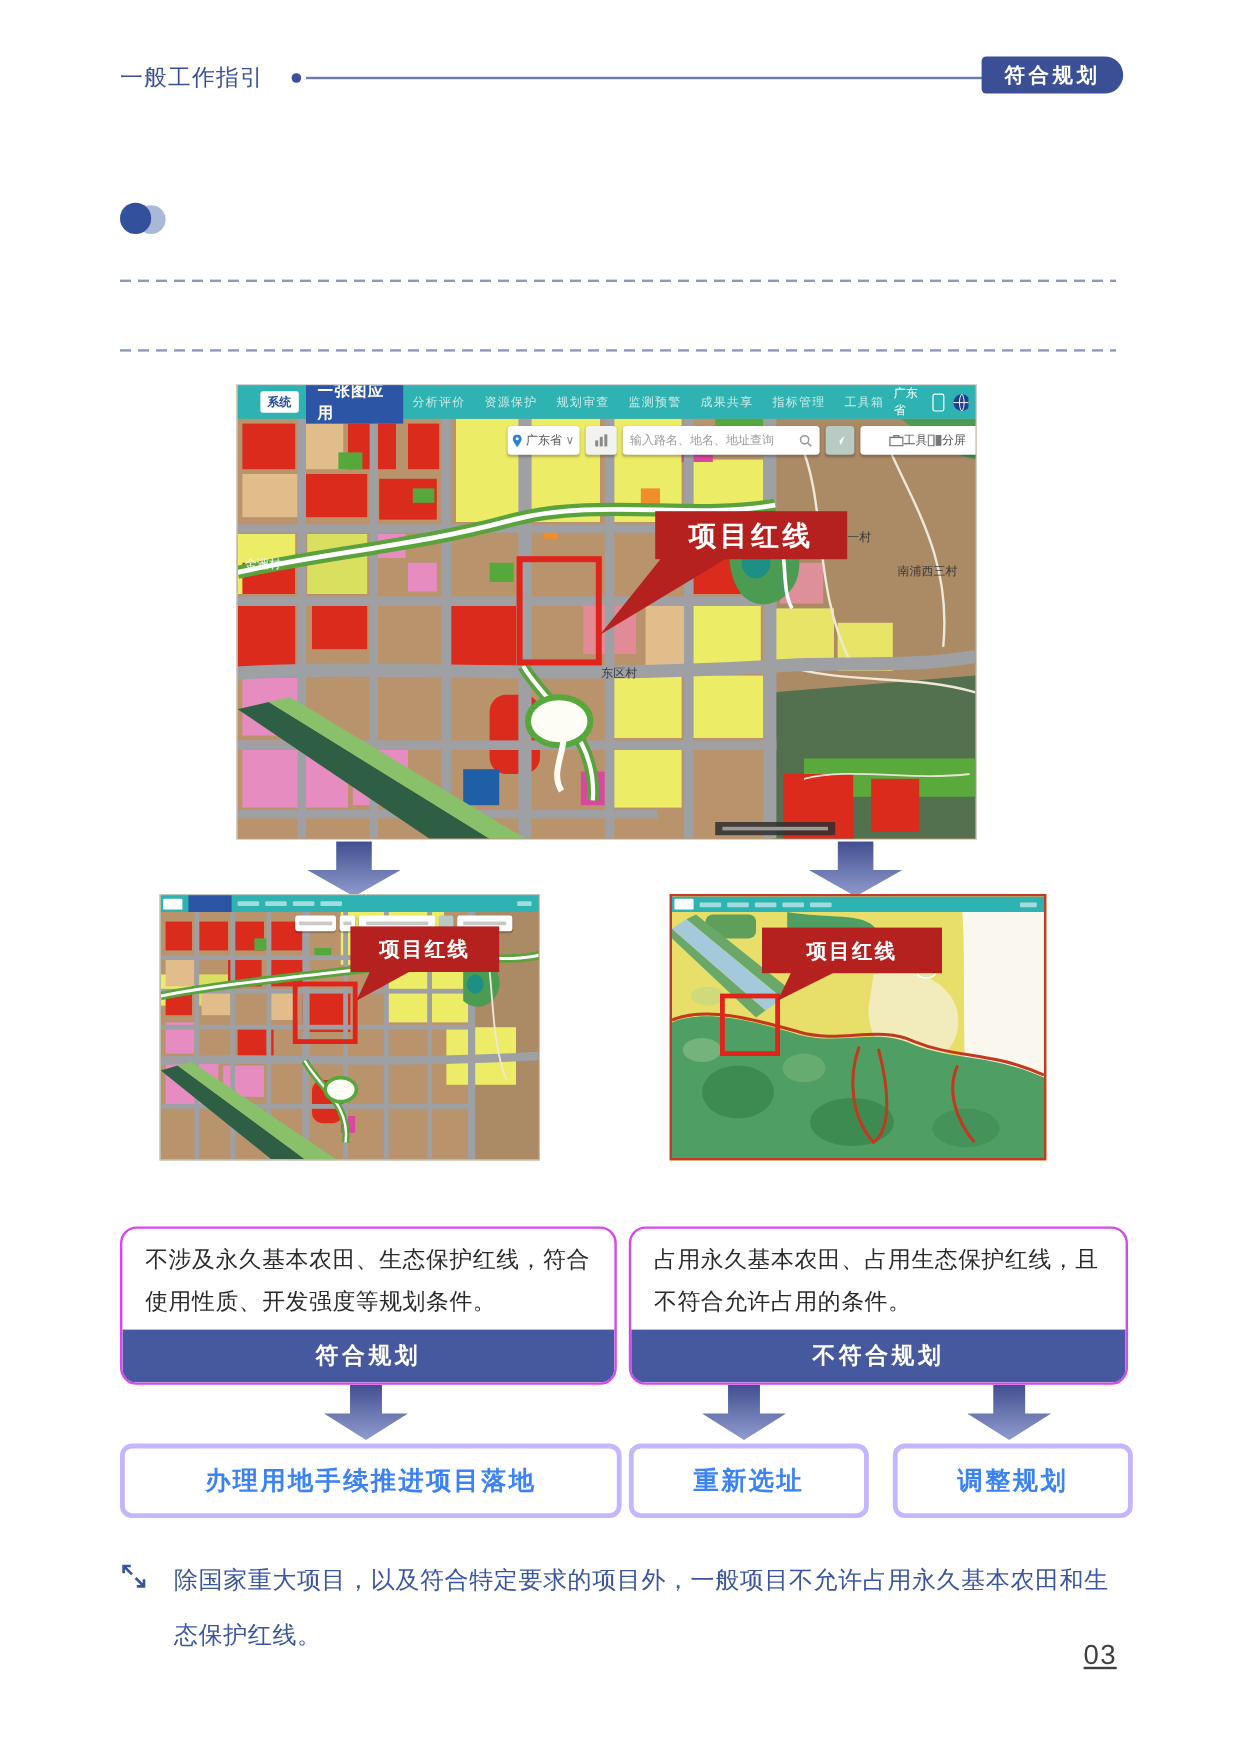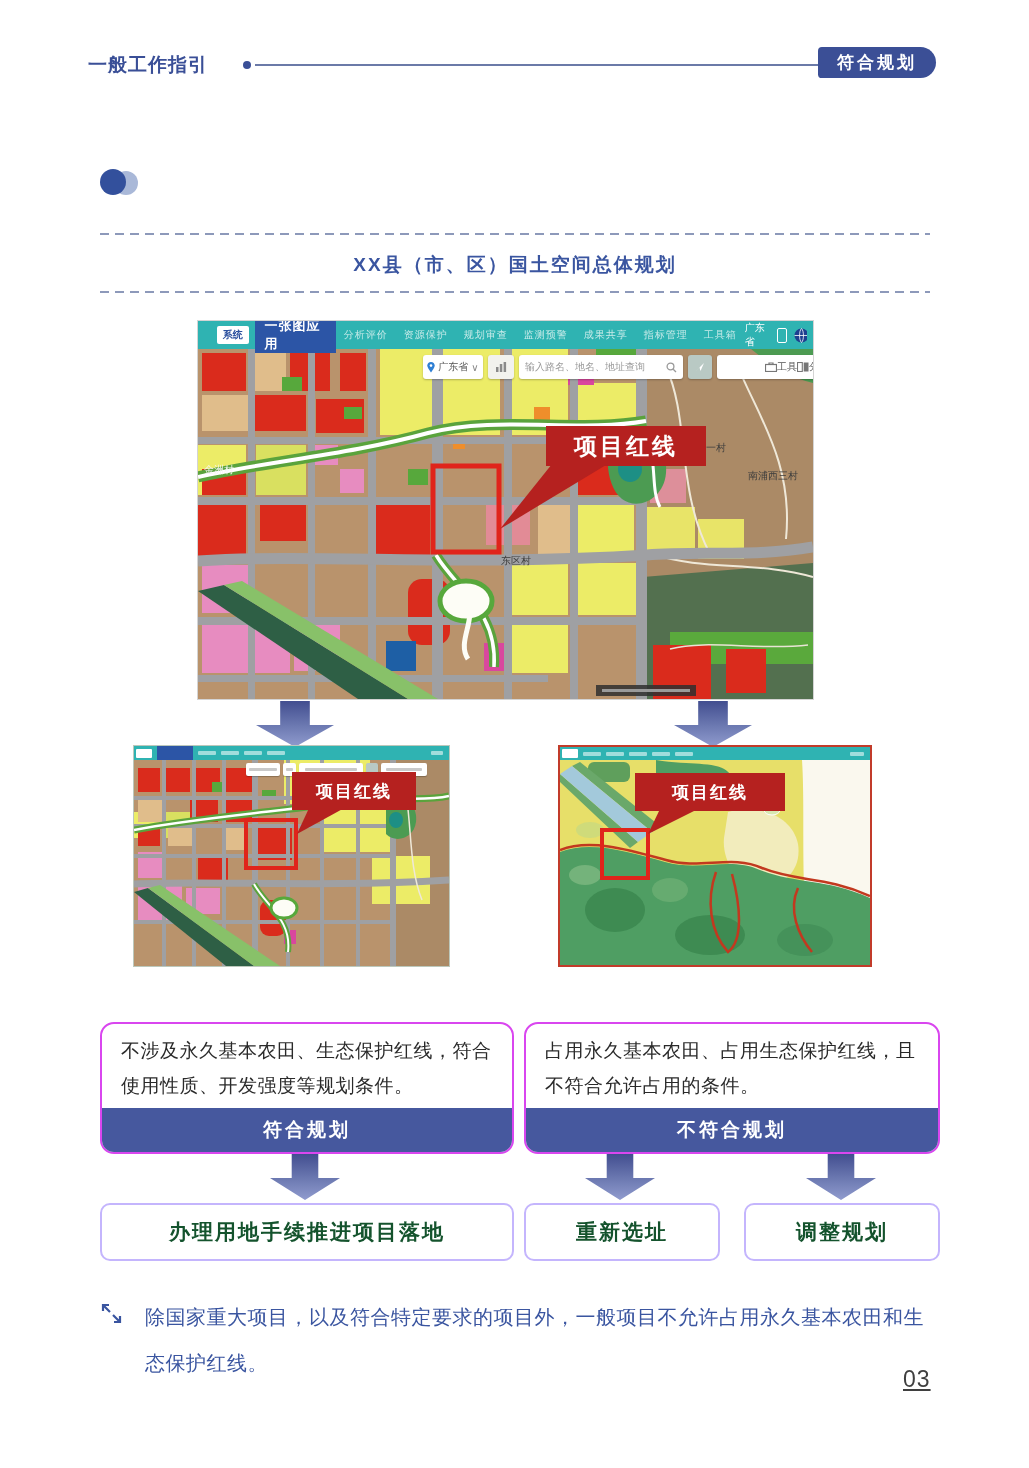--- a/index.html
+++ b/index.html
@@ -1,21 +1,21 @@
 <!DOCTYPE html>
 <html><head>
 <meta charset="utf-8">
 <style>
   html,body{margin:0;padding:0;background:#fff;}
   body{font-family:"Liberation Sans","DejaVu Sans",sans-serif;}
   .page{position:relative;width:1029px;height:1468px;background:#ffffff;margin:0 auto;overflow:hidden;}
   .abs{position:absolute;}
 
   
-  .hdr-label{left:88px;top:52px;font-size:19px;font-weight:bold;color:#3a4f97;letter-spacing:1px;}
+  .hdr-label{left:100px;top:52px;font-size:19px;font-weight:normal;color:#3a4f97;letter-spacing:1px;}
   .hdr-dot{left:243px;top:61px;width:8px;height:8px;border-radius:50%;background:#3a4f97;}
   .hdr-line{left:255px;top:64px;width:565px;height:2px;background:#6b7aa8;}
   .hdr-badge{left:818px;top:47px;width:118px;height:31px;background:#3b4f96;color:#fff;
     font-size:17px;font-weight:bold;letter-spacing:3px;border-radius:4px 16px 16px 4px;
     display:flex;align-items:center;justify-content:center;}
 
   
   .bullet{left:100px;top:169px;width:42px;height:27px;}
   .bullet .c2{position:absolute;left:14px;top:2px;width:24px;height:24px;border-radius:50%;background:#a9b8d8;}
   .bullet .c1{position:absolute;left:0;top:0;width:26px;height:26px;border-radius:50%;background:#33509c;}
@@ -36,21 +36,21 @@
     display:flex;align-items:center;font-size:13px;letter-spacing:1px;}
   .mm-tab{margin:0 8px;letter-spacing:1px;opacity:.9;white-space:nowrap;}
   .mm-right{margin-left:auto;display:flex;align-items:center;gap:7px;padding-right:6px;color:#fff;}
   .mm-bell{width:10px;height:13px;border:1.5px solid #fff;border-radius:2px;}
   .mm-search{position:absolute;left:225px;top:34px;display:flex;gap:5px;align-items:center;}
   .chip{background:#fff;border-radius:3px;height:24px;display:flex;align-items:center;font-size:10px;color:#555;box-shadow:0 1px 2px rgba(0,0,0,.25);}
   .chip-region{width:60px;justify-content:center;gap:3px;}
   .chip-ico{width:26px;justify-content:center;background:#f2f2ee;}
   .chip-input{width:152px;padding:0 6px;color:#9a9a9a;justify-content:space-between;}
   .chip-locate{width:24px;justify-content:center;background:#b9c9c4;}
-  .chip-tools{width:112px;justify-content:flex-end;color:#555;font-family:Liberation Serif, serif;}
+  .chip-tools{width:112px;justify-content:center;color:#555;font-family:Liberation Serif, serif;}
   .mm-callout{position:absolute;left:348px;top:105px;width:160px;height:40px;background:#b5211f;
     color:#fff;font-size:23px;font-weight:bold;letter-spacing:3px;display:flex;align-items:center;justify-content:center;}
   .sub-callout{position:absolute;background:#b5211f;color:#fff;font-weight:bold;font-size:17px;
     letter-spacing:2px;display:flex;align-items:center;justify-content:center;}
 
   
   .barrow{width:78px;height:46px;background:linear-gradient(180deg,#424e90 0%,#6d7ab2 55%,#909bce 100%);
     clip-path:polygon(31% 0,69% 0,69% 52%,100% 52%,50% 100%,0 52%,31% 52%);}
 
   
@@ -67,23 +67,23 @@
   
   .dbox{top:1022px;height:128px;border:2px solid #d946ef;border-radius:14px;background:#fff;
     overflow:hidden;display:flex;flex-direction:column;}
   .dbox-text{flex:1;padding:9px 19px 0;font-size:19px;color:#2a2a2a;line-height:1.85;letter-spacing:.5px;}
   .dbox-banner{height:44px;background:#46589e;color:#fff;font-size:19px;font-weight:bold;
     letter-spacing:3px;display:flex;align-items:center;justify-content:center;}
 
   .farrow{width:70px;height:46px;background:linear-gradient(180deg,#424e90 0%,#6d7ab2 55%,#909bce 100%);
     clip-path:polygon(31% 0,69% 0,69% 52%,100% 52%,50% 100%,0 52%,31% 52%);}
 
-  .abox{top:1203px;height:54px;border:2px solid #c4b5fd;border-radius:10px;background:#fff;
+  .abox{top:1203px;height:54px;border:4px solid #c4b5fd;border-radius:10px;background:#fff;
     display:flex;align-items:center;justify-content:center;font-size:21px;font-weight:bold;
-    color:#14532d;letter-spacing:2px;}
+    color:#3b82f6;letter-spacing:2px;}
 
   
   .note-text{left:145px;top:1294px;width:790px;font-size:20px;color:#3a55a0;line-height:2.3;letter-spacing:.5px;}
   .pagenum{left:903px;top:1366px;font-size:23px;color:#3f3f3f;letter-spacing:1px;text-decoration:underline;}
 
   svg text{font-family:"Liberation Sans","DejaVu Sans",sans-serif;}
 </style>
 </head>
 <body>
 
@@ -93,21 +93,20 @@
   <div class="abs hdr-dot"></div>
   <div class="abs hdr-line"></div>
   <div class="abs hdr-badge">符合规划</div>
 
   <div class="abs bullet">
     <span class="c2"></span>
       <span class="c1"></span>
   </div>
 
   <div class="abs dash" style="top:233px;"></div>
-  <div class="abs plan-title">XX县（市、区）国土空间总体规划</div>
   <div class="abs dash" style="top:291px;"></div>
 
   <div class="abs mainmap">
     <svg style="position:absolute;left:0;top:28px;" width="615" height="350" viewBox="0 0 615 350">
 
       <rect width="615" height="350" fill="#b9936c"></rect>
       <rect x="445" width="170" height="350" fill="#ab8a66"></rect>
 
       <g>
         <rect x="182" y="0" width="120" height="86" fill="#ecec67"></rect>

